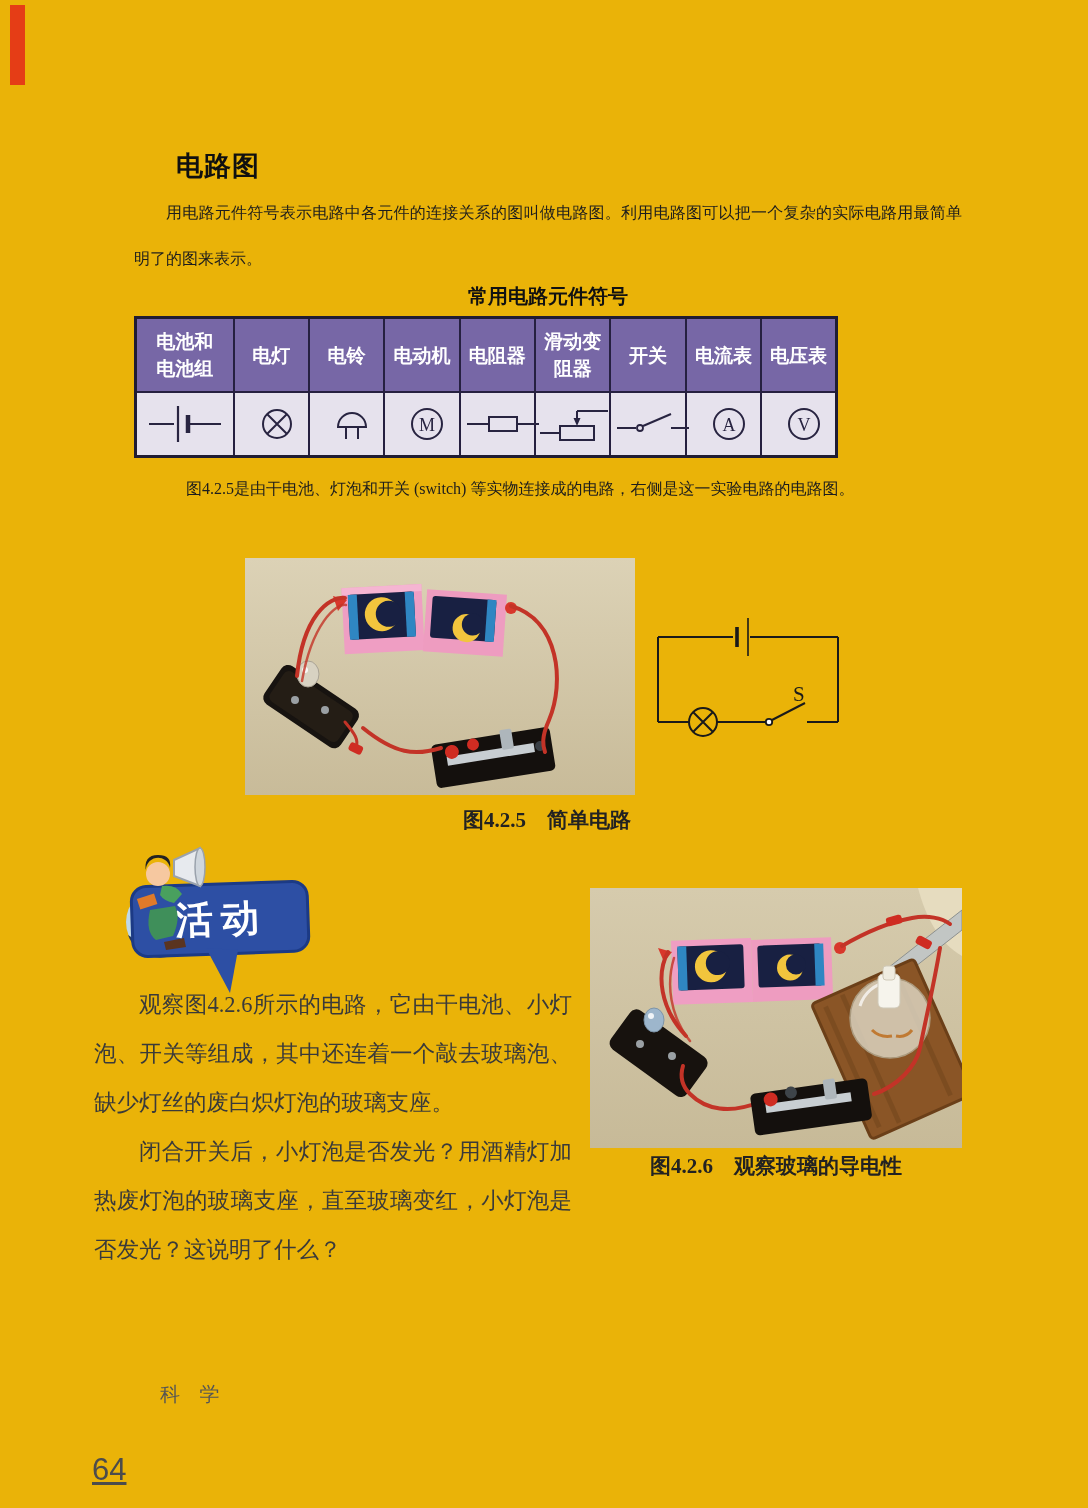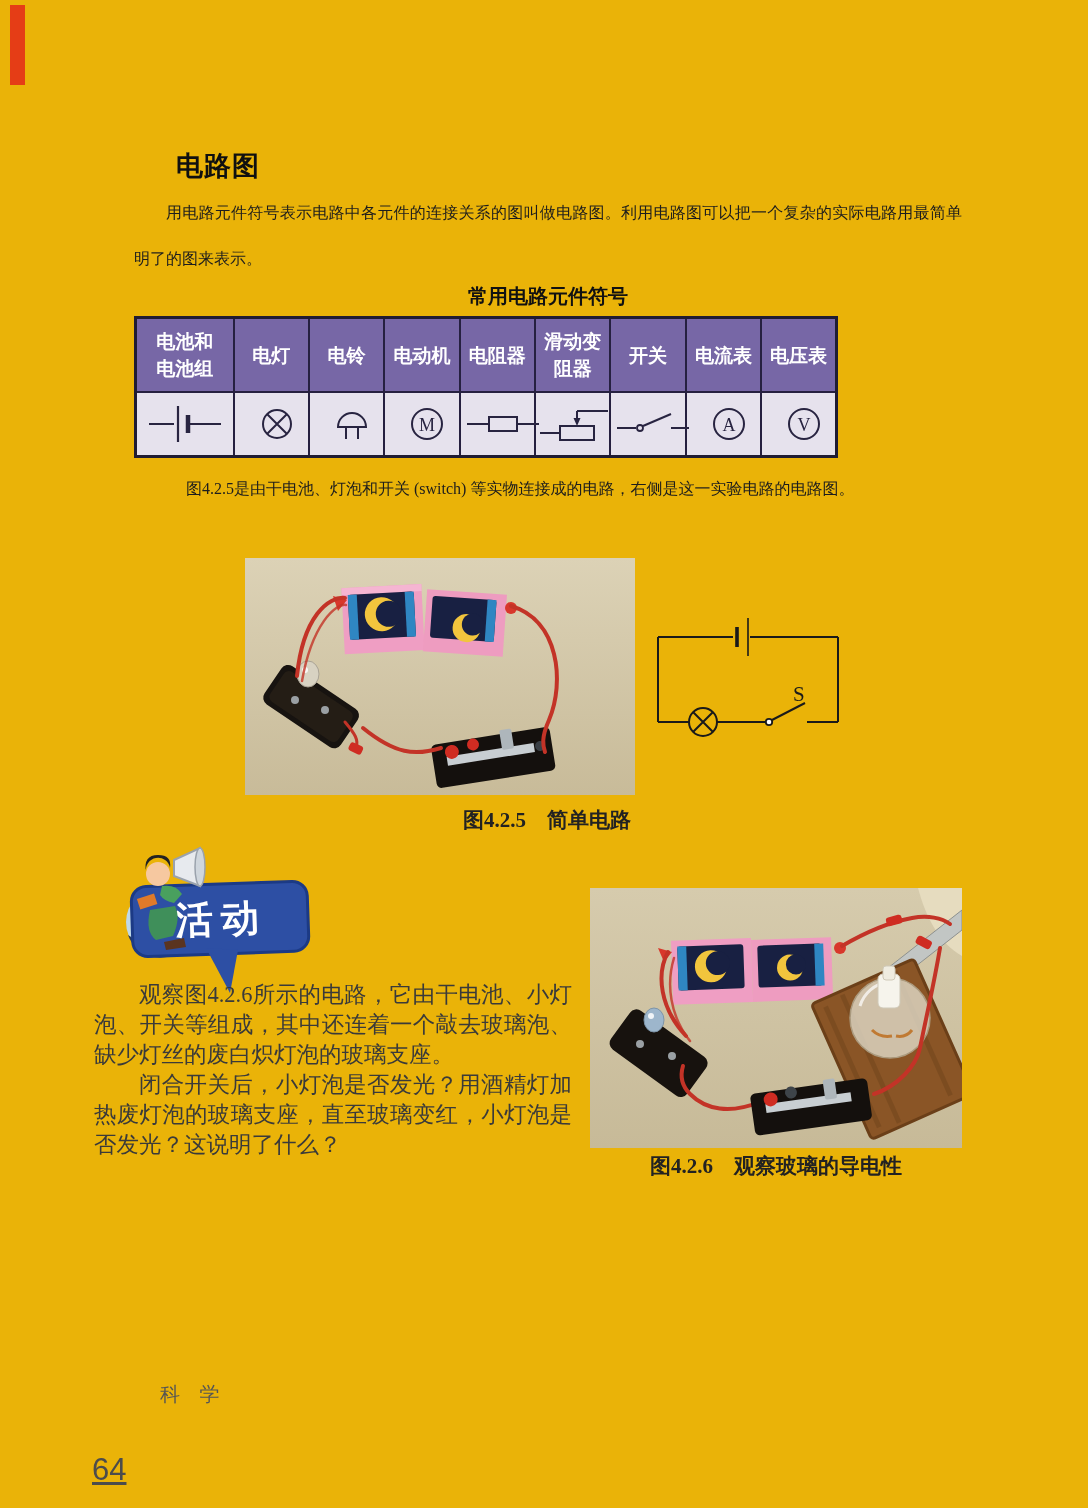--- a/index.html
+++ b/index.html
@@ -21,21 +21,21 @@
   .sym-table td{background:#e6e2ed;height:62px;border:2px solid #262040;
                 text-align:center;vertical-align:middle;padding:0;}
   .sym{display:block;margin:0 auto;}
   .para-fig{left:134px;top:466px;width:828px;margin-left:20px;}
   .photo1{left:245px;top:558px;}
   .diagram{left:648px;top:612px;}
   .caption{text-align:center;font-size:21px;color:#222;font-weight:bold;}
   .cap1{left:245px;top:806px;width:604px;}
   .badge{left:88px;top:838px;}
   .activity-text{left:94px;top:980px;width:478px;}
-  .activity-text p{font-size:22.5px;line-height:30px;text-indent:2em;text-align:justify;
+  .activity-text p{font-size:22.5px;line-height:49px;text-indent:2em;text-align:justify;
                    color:#3a3a3a;margin:0;}
   .photo2{left:590px;top:888px;}
   .cap2{left:590px;top:1152px;width:372px;}
   .conclusion{left:132px;top:1204px;width:830px;line-height:43px;}
   .page-number{left:92px;top:1452px;font-family:"Liberation Sans",sans-serif;
                font-size:31px;color:#4c4c4c;text-decoration:underline;}
   .footer-label{left:160px;top:1381px;font-family:"Liberation Sans",sans-serif;
                 font-size:20px;color:#555;letter-spacing:7px;}
   svg text{font-family:"Liberation Serif",serif;}
 </style>

